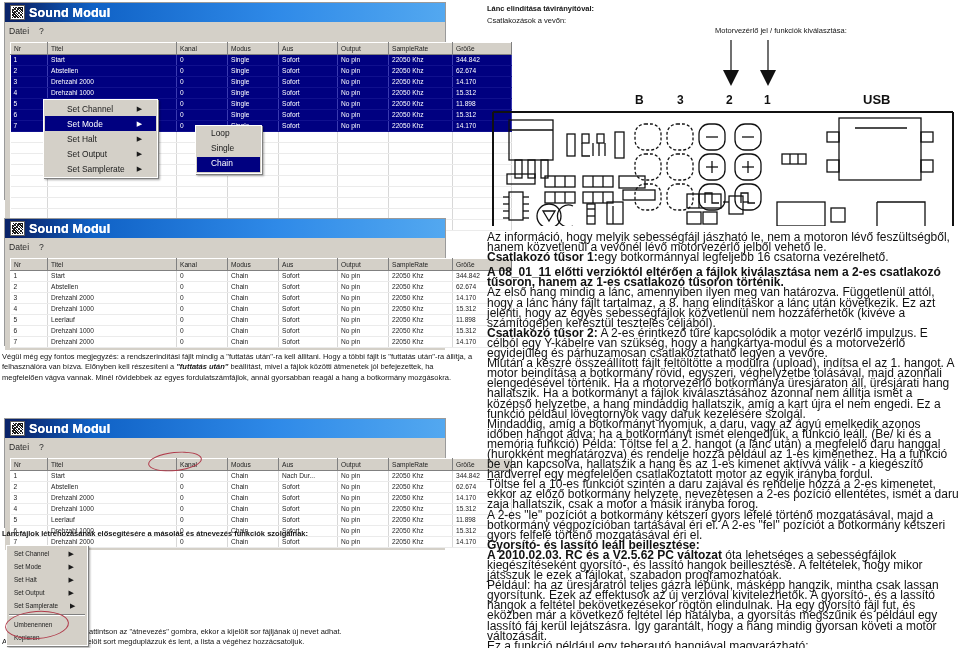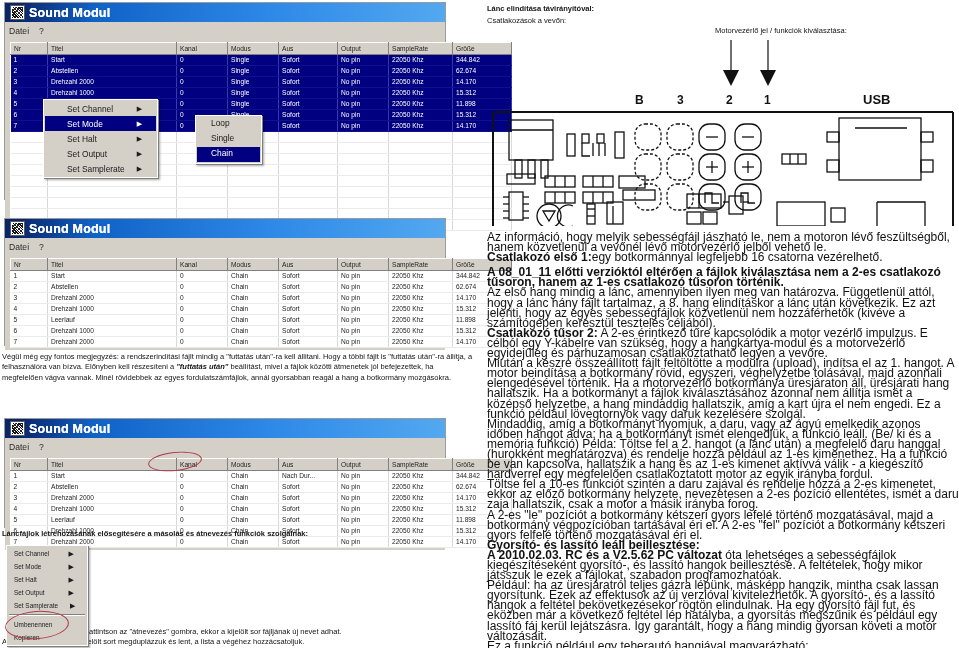--- a/index.html
+++ b/index.html
@@ -300,21 +300,21 @@
       <div class="it">
         <span>Set Output</span>
         <span class="arw">▶</span>
       </div>
       <div class="it">
         <span>Set Samplerate</span>
         <span class="arw">▶</span>
       </div>
     </div>
 
-    <div class="ctx-sub" style="left:190px;top:112px;">
+    <div class="ctx-sub" style="left:190px;top:122px;">
       <div class="it">Loop</div>
       <div class="it">Single</div>
       <div class="it hl">Chain</div>
     </div>
   </div>
 
   <div class="win" style="position:absolute;left:4px;top:218px;width:440px;height:126px;">
     <div class="titlebar">
       <span class="ico"></span>
       <span class="tt">Sound Modul</span>
@@ -681,21 +681,21 @@
 
         <rect x="290" y="166" width="48" height="24"></rect>
         <rect x="344" y="172" width="14" height="14"></rect>
         <path d="M390 166 L390 190 M390 166 L438 166 L438 190"></path>
       </g>
     </svg>
   </div>
 
   <div class="rt" style="position:absolute;left:0px;top:232px;width:472px;">
       <p>Az információ, hogy melyik sebességfájl jászható le, nem a motoron lévő feszültségből, hanem közvetlenül a vevőnél lévő motorvezérlő jelből vehető le.</p>
-      <p><span class="hd">Csatlakozó első 1:</span><span>egy botkormánnyal legfeljebb 16 csatorna vezérelhető.</span></p>
+      <p><span class="hd">Csatlakozó tűsor 1:</span><span>egy botkormánnyal legfeljebb 16 csatorna vezérelhető.</span></p>
       <p style="height: 5px; line-height: 5px; font-size: 5px;">&nbsp;</p>
       <p class="hd">A 08_01_11 előtti verzióktól eltérően a fájlok kiválasztása nem a 2-es csatlakozó tűsoron, hanem az 1-es csatlakozó tűsoron történik.</p>
       <p>Az első hang mindig a lánc, amennyiben ilyen meg van határozva. Függetlenül attól, hogy a lánc hány fájlt tartalmaz, a 8. hang elindításkor a lánc után következik. Ez azt jelenti, hogy az egyes sebességfájlok közvetlenül nem hozzáférhetők (kivéve a számítógépen keresztül tesztelés céljából).</p>
       <p><span class="hd">Csatlakozó tűsor 2:</span><span> A 2-es érintkező tűre kapcsolódik a motor vezérlő impulzus. E célból egy Y-kábelre van szükség, hogy a hangkártya-modul és a motorvezérlő egyidejűleg és párhuzamosan csatlakoztatható legyen a vevőre.</span></p>
       <p>Miután a készre összeállított fájlt feltöltötte a modulra (upload), indítsa el az 1. hangot. A motor beindítása a botkormány rövid, egyszeri, véghelyzetbe tolásával, majd azonnali elengedésével történik. Ha a motorvezérlő botkormánya üresjáraton áll, üresjárati hang hallatszik. Ha a botkormányt a fájlok kiválasztásához azonnal nem állítja ismét a középső helyzetbe, a hang mindaddig hallatszik, amíg a kart újra el nem engedi. Ez a funkció például lövegtornyok vagy daruk kezelésére szolgál.</p>
       <p>Mindaddig, amíg a botkormányt nyomjuk, a daru, vagy az ágyú emelkedik azonos időben hangot adva; ha a botkormányt ismét elengedjük, a funkció leáll. (Be/ ki és a memória funkció) Példa: Töltse fel a 2. hangot (a lánc után) a megfelelő daru hanggal (hurokként meghatározva) és rendelje hozzá például az 1-es kimenethez. Ha a funkció be van kapcsolva, hallatszik a hang és az 1-es kimenet aktívvá válik - a kiegészítő hardverrel egy megfelelően csatlakoztatott motor az egyik irányba fordul.</p>
       <p>Töltse fel a 10-es funkciót szintén a daru zajával és rendelje hozzá a 2-es kimenetet, ekkor az előző botkormány helyzete, nevezetesen a 2-es pozíció ellentétes, ismét a daru zaja hallatszik, csak a motor a másik irányba forog.</p>
       <p>A 2-es "le" pozíciót a botkormány kétszeri gyors lefelé történő mozgatásával, majd a botkormány végpozícióban tartásával éri el. A 2-es "fel" pozíciót a botkormány kétszeri gyors felfelé történő mozgatásával éri el.</p>
       <p class="hd">Gyorsító- és lassító leáll beillesztése:</p>
       <p><span class="hd">A 2010.02.03. RC és a V2.5.62 PC változat</span><span> óta lehetséges a sebességfájlok kiegészítéseként gyorsító-, és lassító hangok beillesztése. A feltételek, hogy mikor játsszuk le ezek a fájlokat, szabadon programozhatóak.</span></p>

